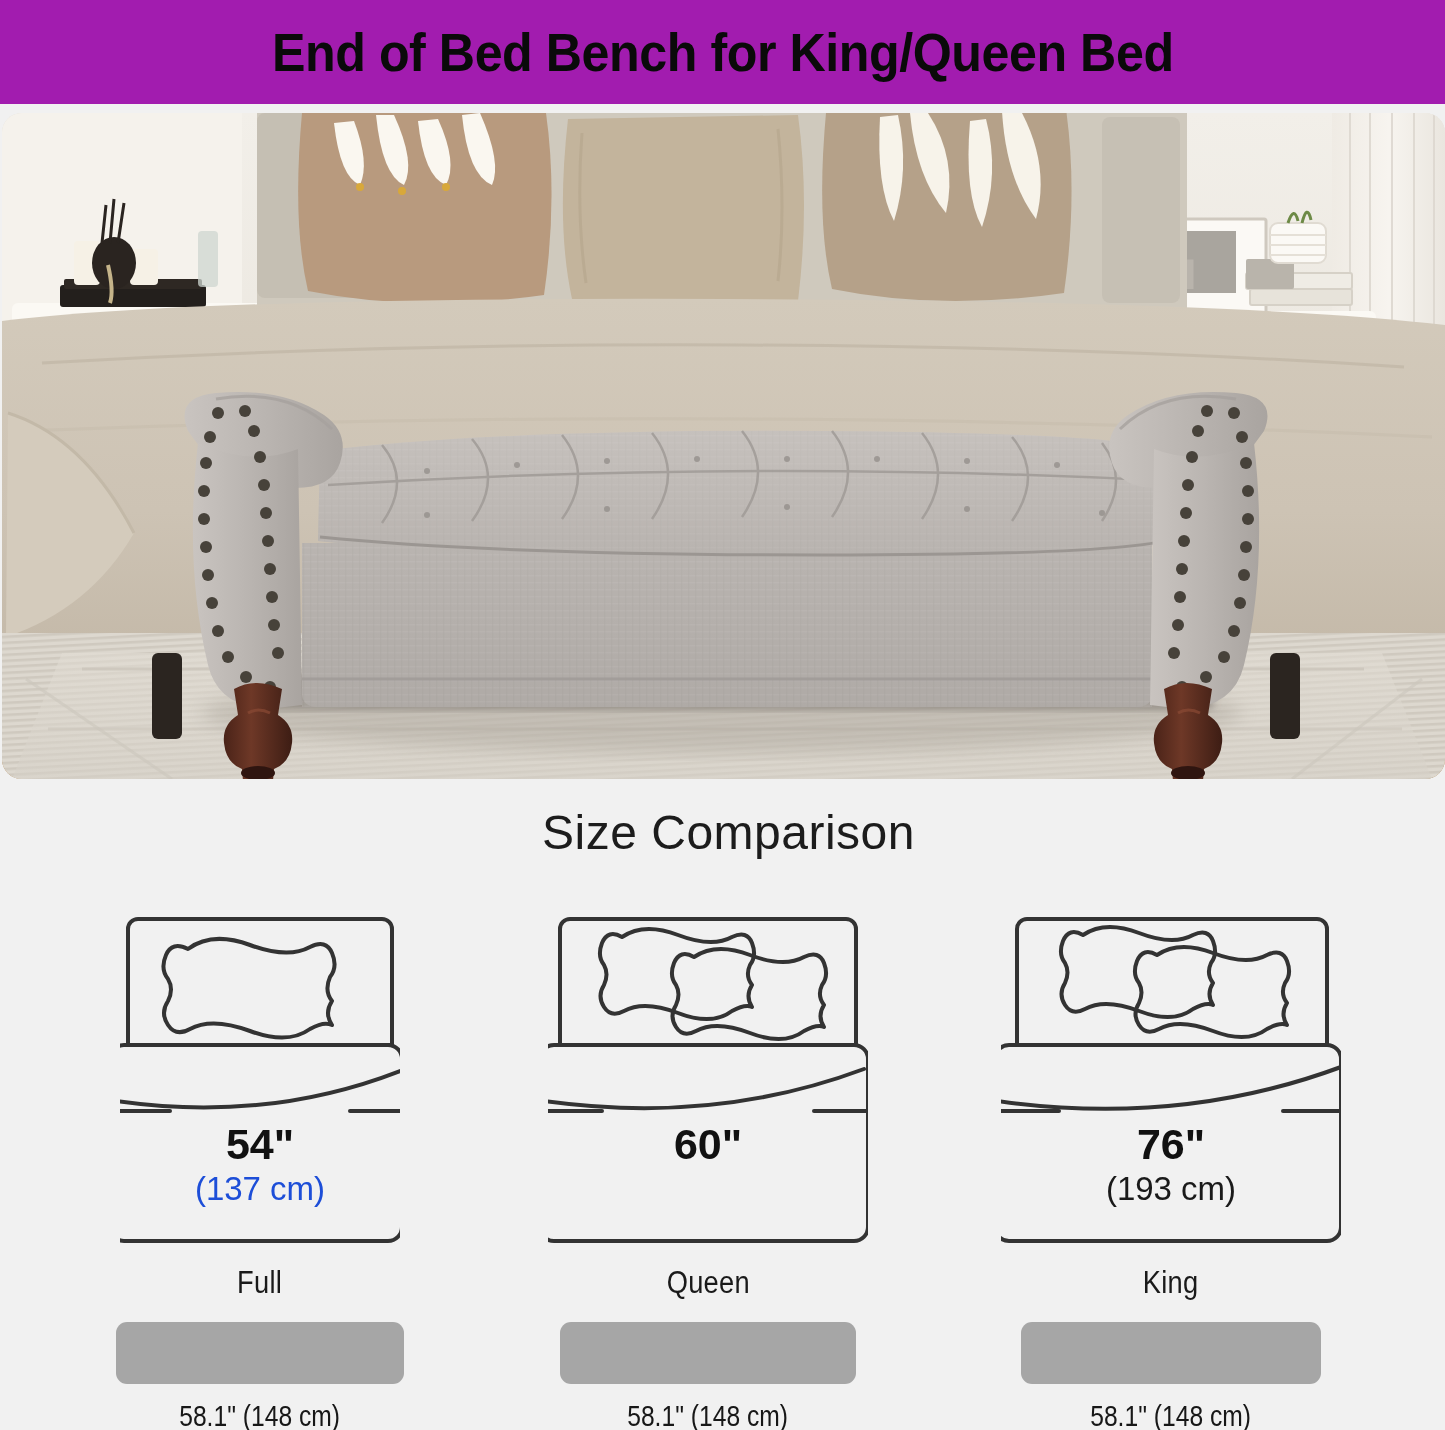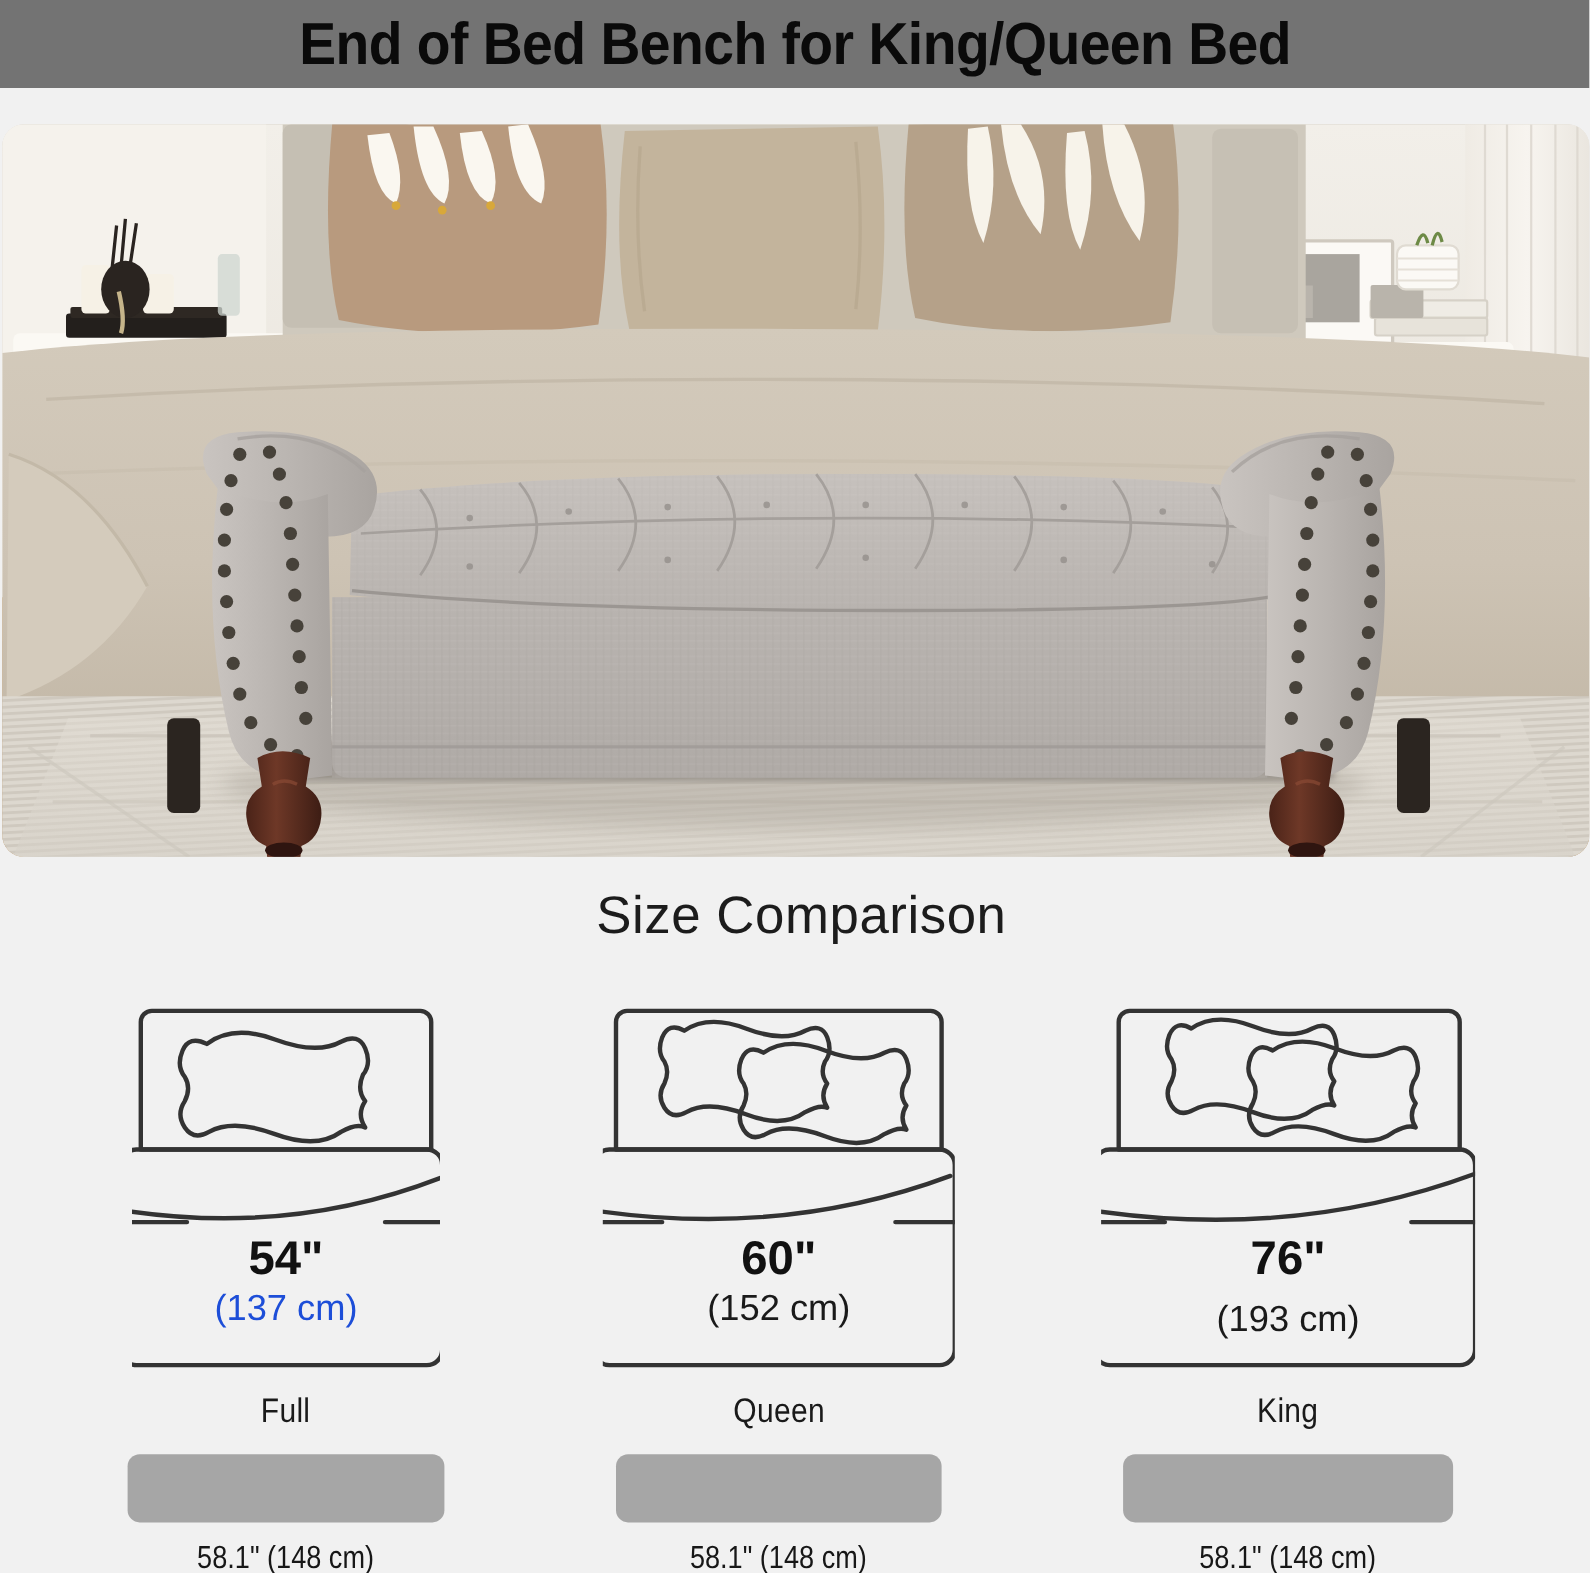--- a/index.html
+++ b/index.html
@@ -14,22 +14,22 @@
     background: #f1f1f1;
     font-family: "Liberation Sans", sans-serif;
     position: relative;
   }
 
   
   #title-bar {
     position: absolute;
     left: 0; top: 0;
     width: 1445px;
-    height: 80px;
-    background: #737373;
+    height: 104px;
+    background: #a21caf;
     display: flex;
     align-items: center;
     justify-content: center;
   }
   #page-title {
     font-size: 54px;
     font-weight: 700;
     color: #0a0a0a;
     letter-spacing: -0.5px;
     white-space: nowrap;
@@ -447,21 +447,20 @@
 
           <path d="M146 52 q-14 -8 -20 6 q-5 13 2 22 q5 9 0 20 q-7 11 0 22 q7 11 20 4 q20 -11 54 2 q34 13 54 -2 q13 -7 20 -4 q-7 -11 0 -22 q-7 -9 -2 -20 q7 -9 2 -22 q-5 -13 -20 -6 q-20 11 -54 -2 q-34 -13 -56 2 z"></path>
           <path d="M10 140 h300 a14 14 0 0 1 14 14 v168 a14 14 0 0 1 -14 14 h-300 a14 14 0 0 1 -14 -14 v-168 a14 14 0 0 1 14 -14 z" transform="translate(-4,0)"></path>
           <path d="M-4 196 q170 24 320 -32"></path>
           <path d="M-4 206 h58"></path>
           <path d="M266 206 h58"></path>
         </g>
       </svg>
       <div style="position:absolute;left:0;top:218px;width:320px;text-align:center;">
         <div style="font-size:43px;font-weight:700;color:#111;line-height:1;">60"</div>
-        <div style="font-size:33px;font-weight:400;color:#1a1a1a;margin-top:6px;line-height:1;">(152 cm)</div>
       </div>
     </div>
     <div class="bed-name">Queen</div>
     <div class="bench-bar" id="bar-queen"></div>
     <div class="bench-caption">58.1" (148 cm)</div>
   </div>
 
   <div class="bed-col" id="col-king">
     <div class="bed-diagram">
       <svg width="340" height="350" viewBox="0 0 340 350">
@@ -470,21 +469,21 @@
           <path d="M82 30 q-14 -8 -20 6 q-5 13 2 22 q5 9 0 20 q-7 11 0 22 q7 11 20 4 q20 -11 54 2 q34 13 54 -2 q13 -7 20 -4 q-7 -11 0 -22 q-7 -9 -2 -20 q7 -9 2 -22 q-5 -13 -20 -6 q-20 11 -54 -2 q-34 -13 -56 2 z"></path>
           <path d="M156 50 q-14 -8 -20 6 q-5 13 2 22 q5 9 0 20 q-7 11 0 22 q7 11 20 4 q20 -11 54 2 q34 13 54 -2 q13 -7 20 -4 q-7 -11 0 -22 q-7 -9 -2 -20 q7 -9 2 -22 q-5 -13 -20 -6 q-20 11 -54 -2 q-34 -13 -56 2 z"></path>
           <path d="M12 140 h318 a14 14 0 0 1 14 14 v168 a14 14 0 0 1 -14 14 h-318 a14 14 0 0 1 -14 -14 v-168 a14 14 0 0 1 14 -14 z" transform="translate(-4,0)"></path>
           <path d="M-4 196 q182 26 344 -34"></path>
           <path d="M-4 206 h62"></path>
           <path d="M282 206 h62"></path>
         </g>
       </svg>
       <div style="position:absolute;left:0;top:218px;width:340px;text-align:center;">
         <div style="font-size:43px;font-weight:700;color:#111;line-height:1;">76"</div>
-        <div style="font-size:33px;font-weight:400;color:#1a1a1a;margin-top:16px;line-height:1;">(193 cm)</div>
+        <div style="font-size:33px;font-weight:400;color:#1a1a1a;margin-top:6px;line-height:1;">(193 cm)</div>
       </div>
     </div>
     <div class="bed-name">King</div>
     <div class="bench-bar" id="bar-king"></div>
     <div class="bench-caption">58.1" (148 cm)</div>
   </div>
 
 </div>
 
 </body></html>

